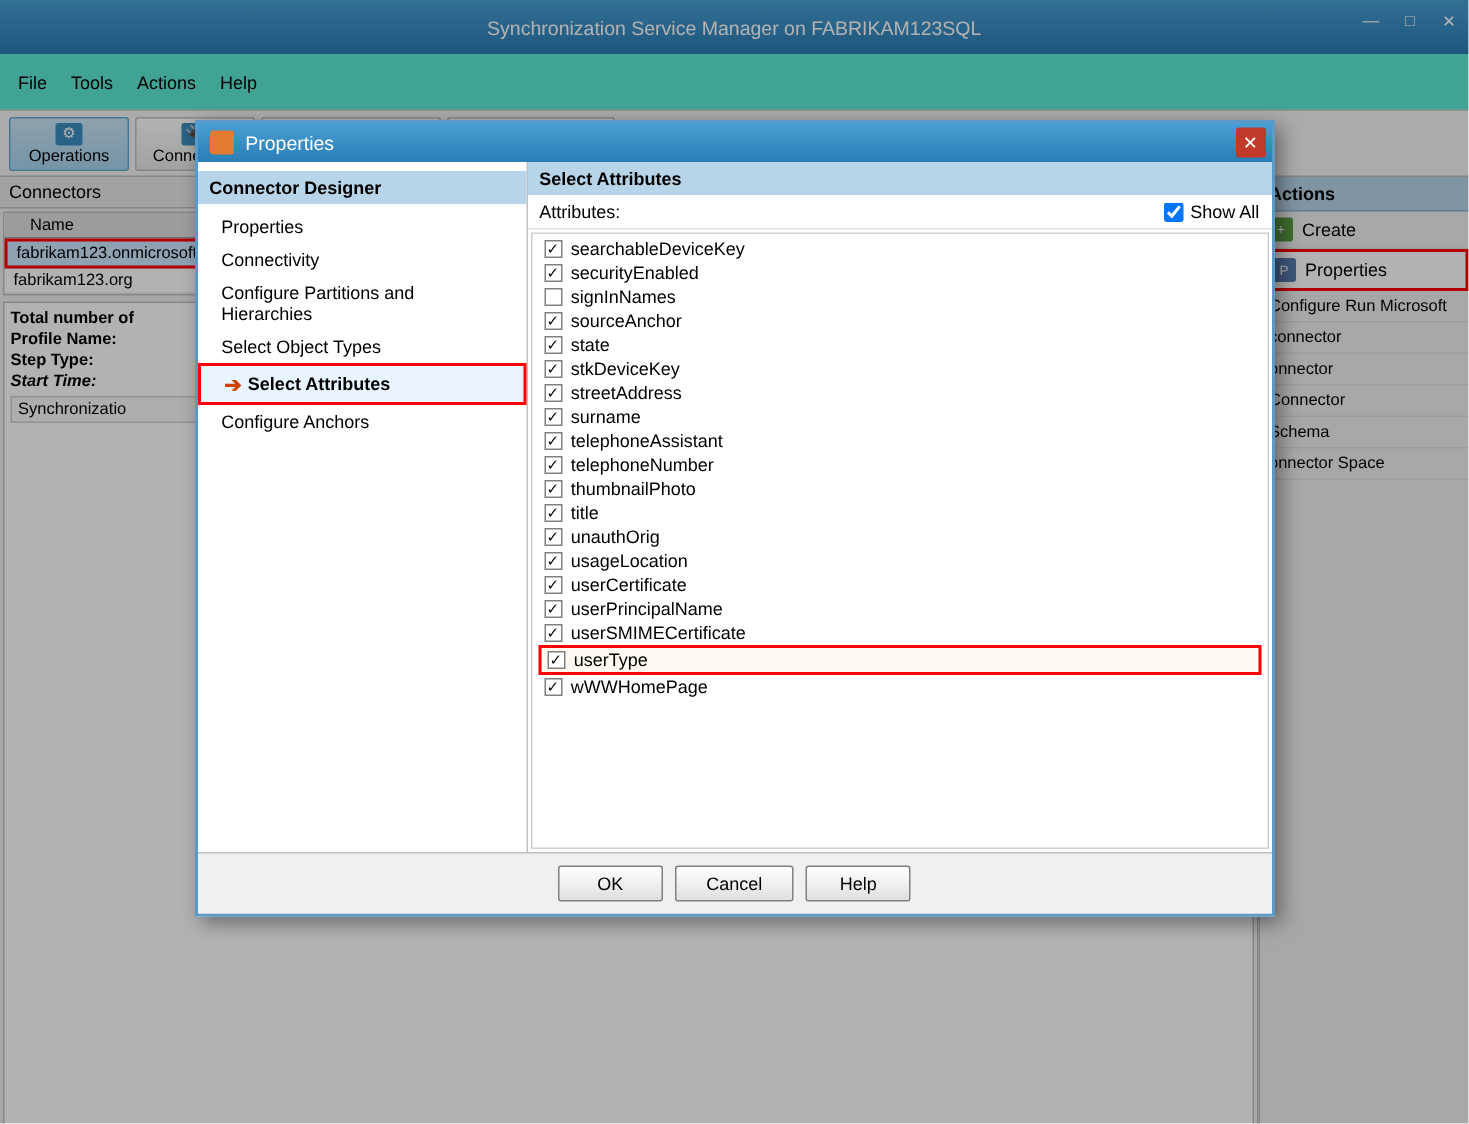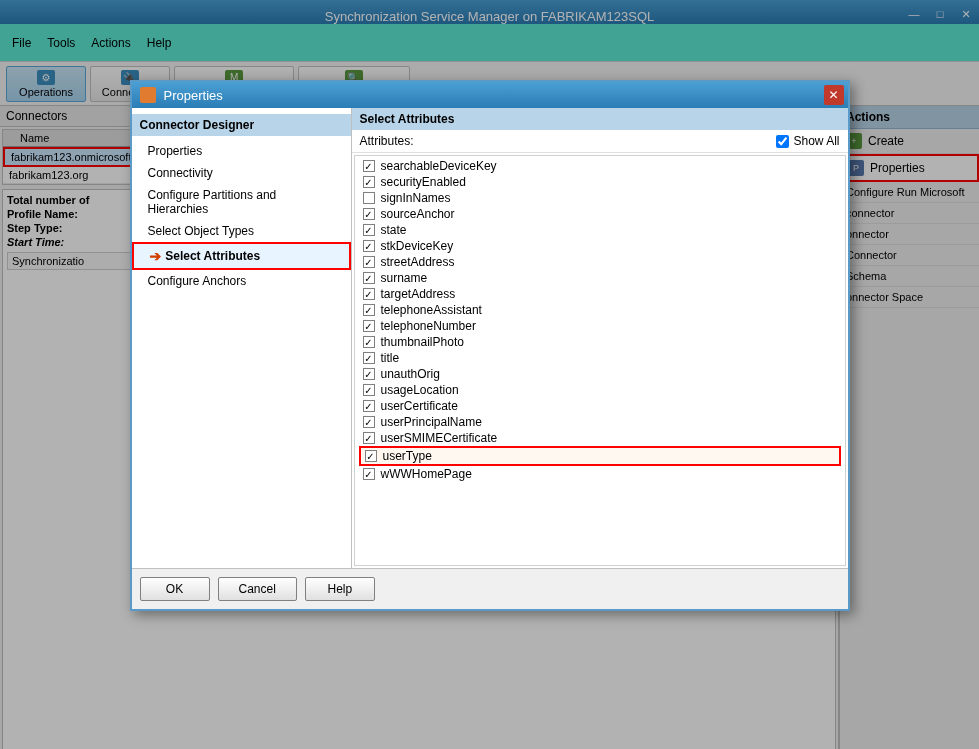--- a/index.html
+++ b/index.html
@@ -10,23 +10,23 @@
       width: 979px;
       height: 749px;
       overflow: hidden;
       position: relative;
     }
 
     
     .title-bar {
       background: linear-gradient(to bottom, #4a9fd4, #2b7db5);
       color: white;
-      height: 24px;
-      display: flex;
-      align-items: flex-end;
+      height: 36px;
+      display: flex;
+      align-items: center;
       justify-content: center;
       font-size: 13px;
       font-weight: normal;
       position: relative;
       user-select: none;
     }
     .title-bar-controls {
       position: absolute;
       right: 0;
       top: 0;
@@ -378,21 +378,21 @@
     .attr-checkbox.unchecked { background: white; }
 
     
     .attributes-list::-webkit-scrollbar { width: 16px; }
     .attributes-list::-webkit-scrollbar-track { background: #f0f0f0; border-left: 1px solid #c0c0c0; }
     .attributes-list::-webkit-scrollbar-thumb { background: #c0c0c0; border: 1px solid #a0a0a0; }
 
     
     .dialog-footer {
       display: flex;
-      justify-content: flex-start;
+      justify-content: center;
       padding: 8px;
       gap: 8px;
       background: #f0f0f0;
       border-top: 1px solid #c0c0c0;
     }
     .dialog-btn {
       padding: 4px 20px;
       border: 1px solid #808080;
       background: linear-gradient(to bottom, #ffffff, #e0e0e0);
       cursor: pointer;
@@ -590,24 +590,20 @@
           <div class="attr-item">
             <div class="attr-checkbox checked"></div>
             <span>streetAddress</span>
           </div>
           <div class="attr-item">
             <div class="attr-checkbox checked"></div>
             <span>surname</span>
           </div>
           <div class="attr-item">
             <div class="attr-checkbox checked"></div>
-            <span>targetAddress</span>
-          </div>
-          <div class="attr-item">
-            <div class="attr-checkbox checked"></div>
             <span>telephoneAssistant</span>
           </div>
           <div class="attr-item">
             <div class="attr-checkbox checked"></div>
             <span>telephoneNumber</span>
           </div>
           <div class="attr-item">
             <div class="attr-checkbox checked"></div>
             <span>thumbnailPhoto</span>
           </div>

